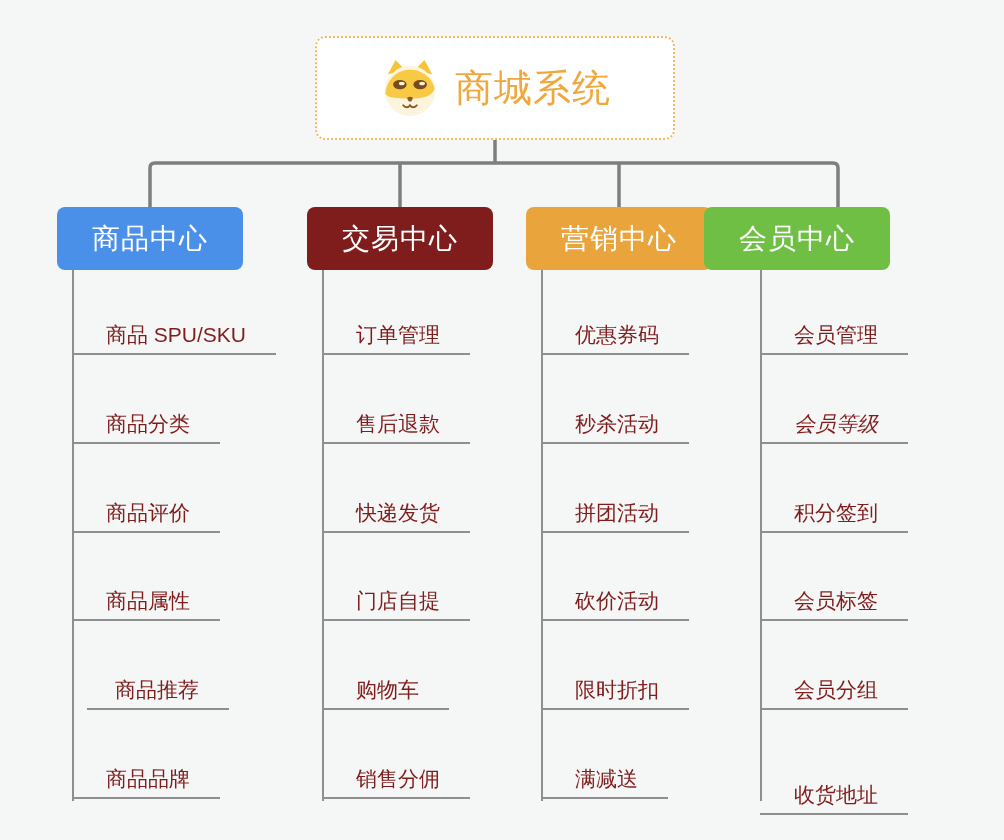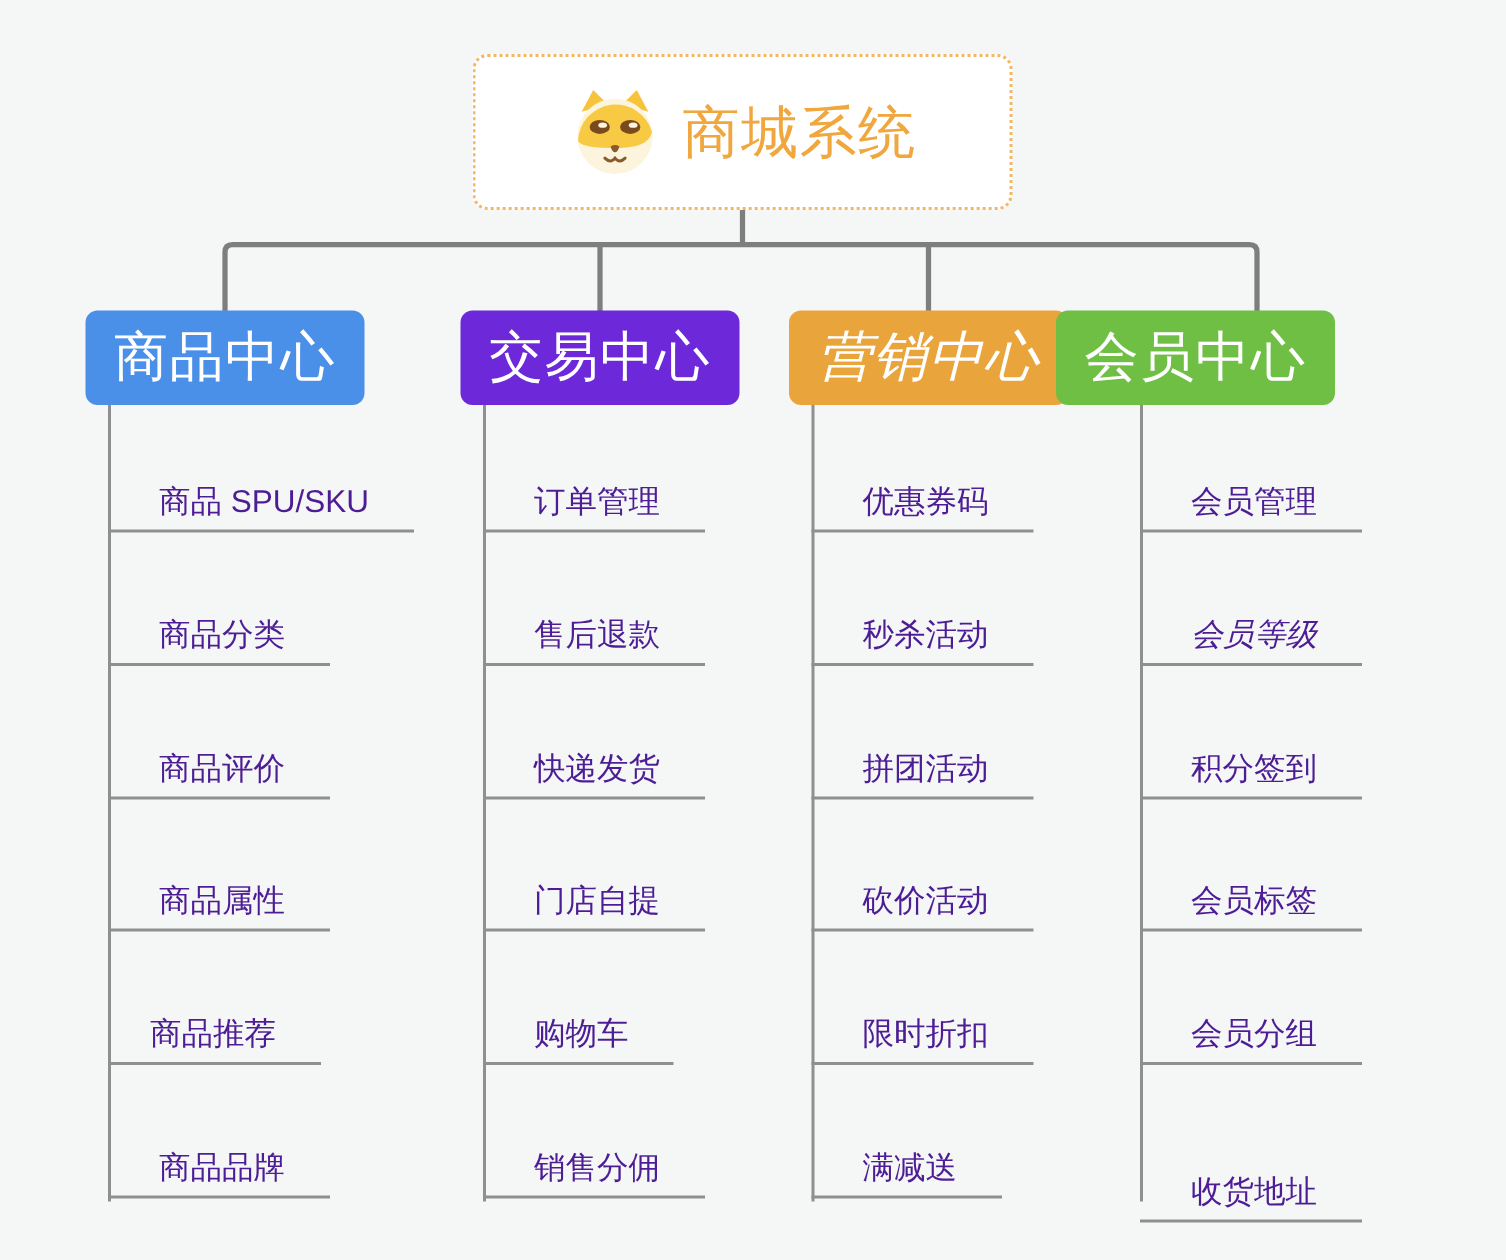--- a/index.html
+++ b/index.html
@@ -37,41 +37,41 @@
     letter-spacing:1px;
     white-space:nowrap;
   }
   
   .branch-box{
     position:absolute;
     top:207px;height:63px;width:186px;
     border-radius:8px;
     display:flex;align-items:center;justify-content:center;
     color:#ffffff;
-    font-size:36px;
+    font-size:28px;
     letter-spacing:1px;
     box-sizing:border-box;
     cursor:default;
   }
   
   .branch-spine{
     position:absolute;
     top:270px;
     width:2px;height:531px;
     background:#8f8f8f;
   }
   
   .leaf-node{
     position:absolute;
     box-sizing:border-box;
     padding:0 30px 6px 34px;
     border-bottom:2px solid #8f8f8f;
     font-size:21px;
     line-height:24px;
-    color:#4c1d95;
+    color:#7f1d1d;
     white-space:nowrap;
     cursor:default;
   }
 </style>
 </head>
 <body>
 
 <div class="canvas">
 
   <svg class="connectors" viewBox="0 0 1004 840" xmlns="http://www.w3.org/2000/svg">
@@ -99,31 +99,31 @@
     <span class="root-title">商城系统</span>
   </div>
 
   <div id="branch-layer">
       <div class="branch-box" style="left: 57px; background: rgb(74, 143, 232);">商品中心</div>
       <div class="branch-spine" style="left: 72px;"></div>
       <div class="leaf-node" style="left: 72px; top: 323px;">商品 SPU/SKU</div>
       <div class="leaf-node" style="left: 72px; top: 412px;">商品分类</div>
       <div class="leaf-node" style="left: 72px; top: 501px;">商品评价</div>
       <div class="leaf-node" style="left: 72px; top: 589px;">商品属性</div>
-      <div class="leaf-node" style="left: 72px; top: 678px; padding-left: 28px;">商品推荐</div>
+      <div class="leaf-node" style="left: 87px; top: 678px; padding-left: 28px;">商品推荐</div>
       <div class="leaf-node" style="left: 72px; top: 767px;">商品品牌</div>
-      <div class="branch-box" style="left: 307px; background: #6d28d9;">交易中心</div>
+      <div class="branch-box" style="left: 307px; background: #7f1d1d;">交易中心</div>
       <div class="branch-spine" style="left: 322px;"></div>
       <div class="leaf-node" style="left: 322px; top: 323px;">订单管理</div>
       <div class="leaf-node" style="left: 322px; top: 412px;">售后退款</div>
       <div class="leaf-node" style="left: 322px; top: 501px;">快递发货</div>
       <div class="leaf-node" style="left: 322px; top: 589px;">门店自提</div>
       <div class="leaf-node" style="left: 322px; top: 678px;">购物车</div>
       <div class="leaf-node" style="left: 322px; top: 767px;">销售分佣</div>
-      <div class="branch-box" style="left: 526px; background: rgb(233, 165, 60); font-style: italic;">营销中心</div>
+      <div class="branch-box" style="left: 526px; background: rgb(233, 165, 60);">营销中心</div>
       <div class="branch-spine" style="left: 541px;"></div>
       <div class="leaf-node" style="left: 541px; top: 323px;">优惠券码</div>
       <div class="leaf-node" style="left: 541px; top: 412px;">秒杀活动</div>
       <div class="leaf-node" style="left: 541px; top: 501px;">拼团活动</div>
       <div class="leaf-node" style="left: 541px; top: 589px;">砍价活动</div>
       <div class="leaf-node" style="left: 541px; top: 678px;">限时折扣</div>
       <div class="leaf-node" style="left: 541px; top: 767px;">满减送</div>
       <div class="branch-box" style="left: 704px; background: rgb(111, 191, 68);">会员中心</div>
       <div class="branch-spine" style="left: 760px;"></div>
       <div class="leaf-node" style="left: 760px; top: 323px;">会员管理</div>

